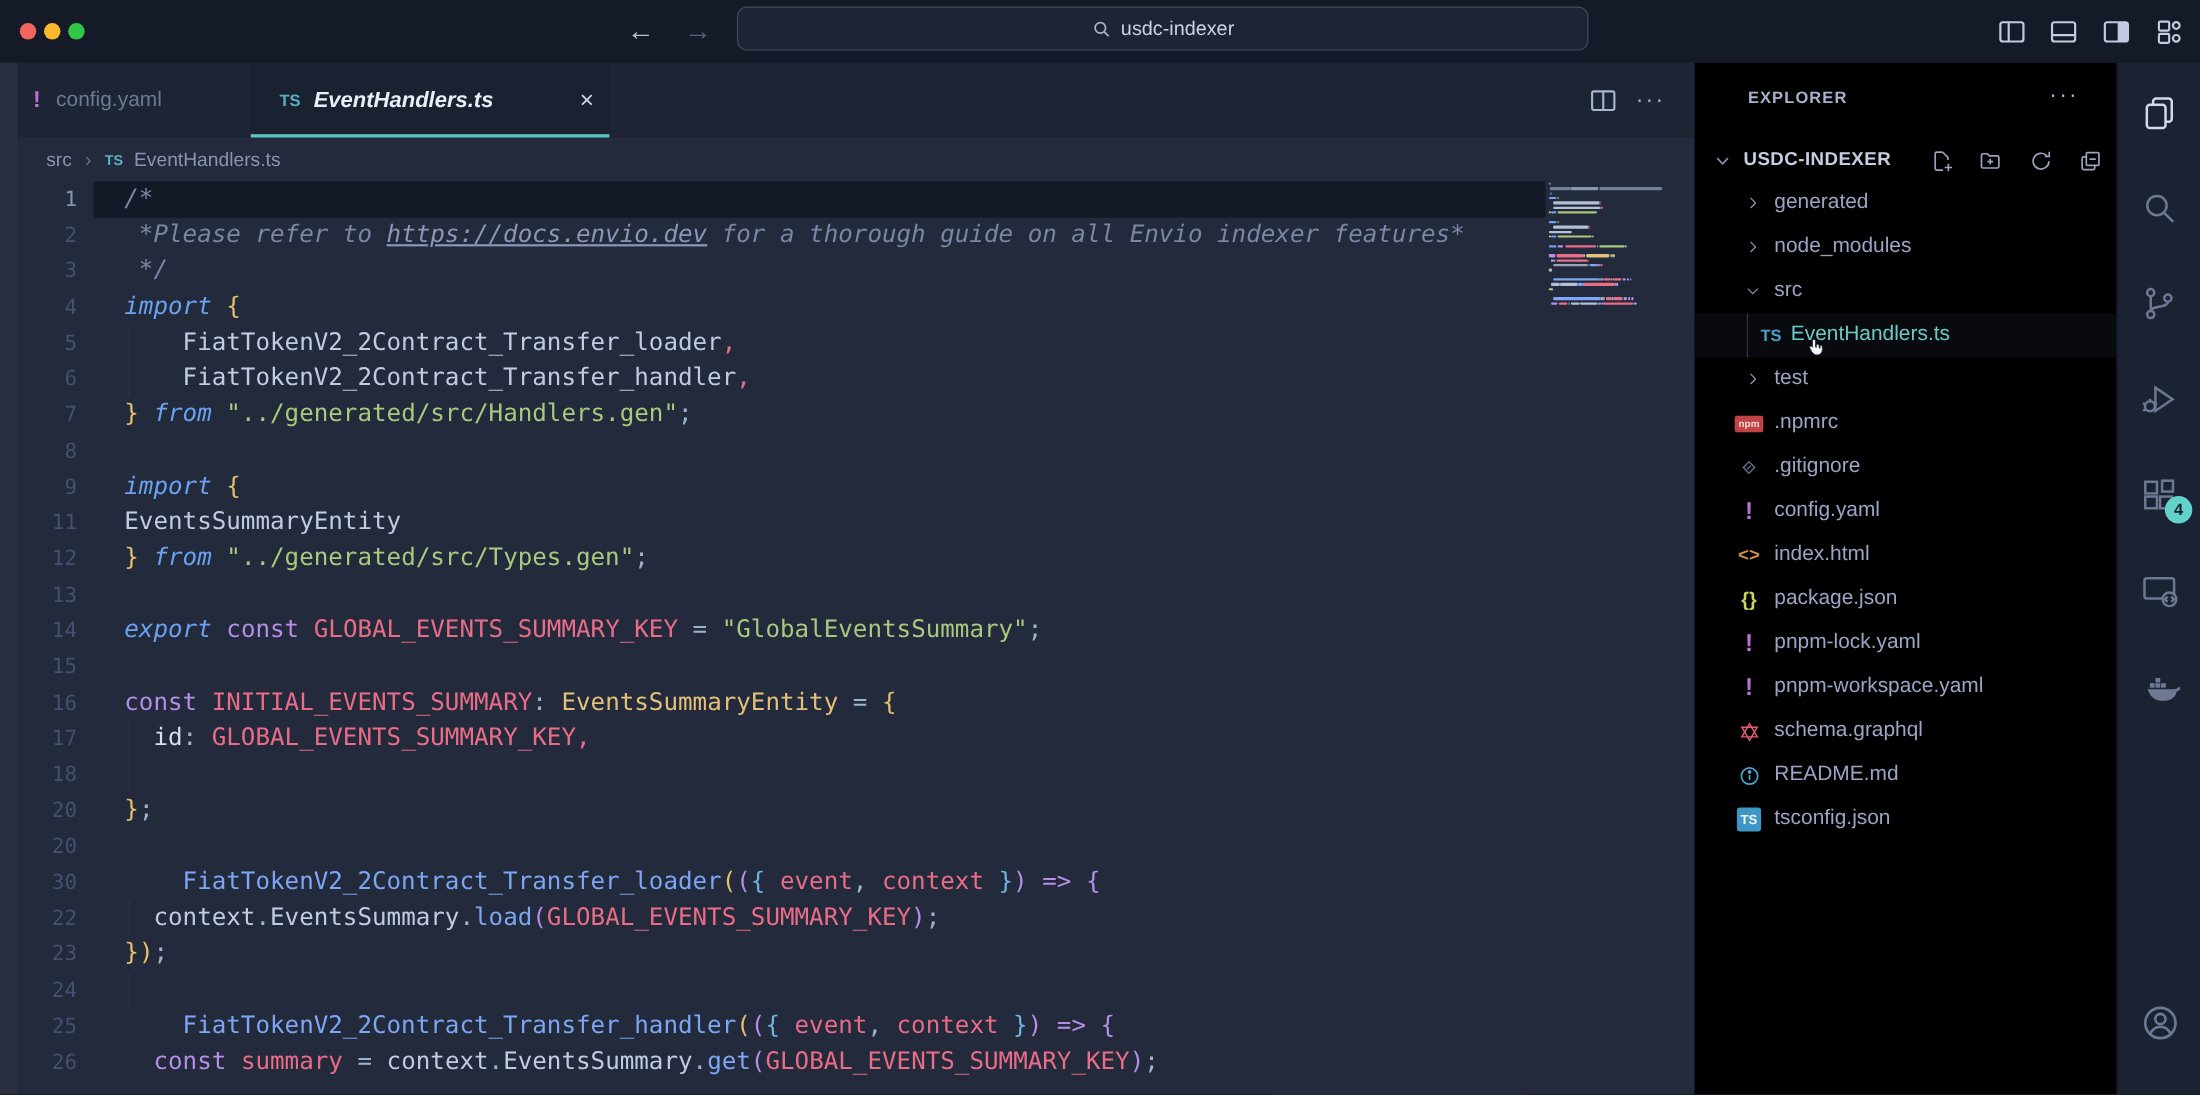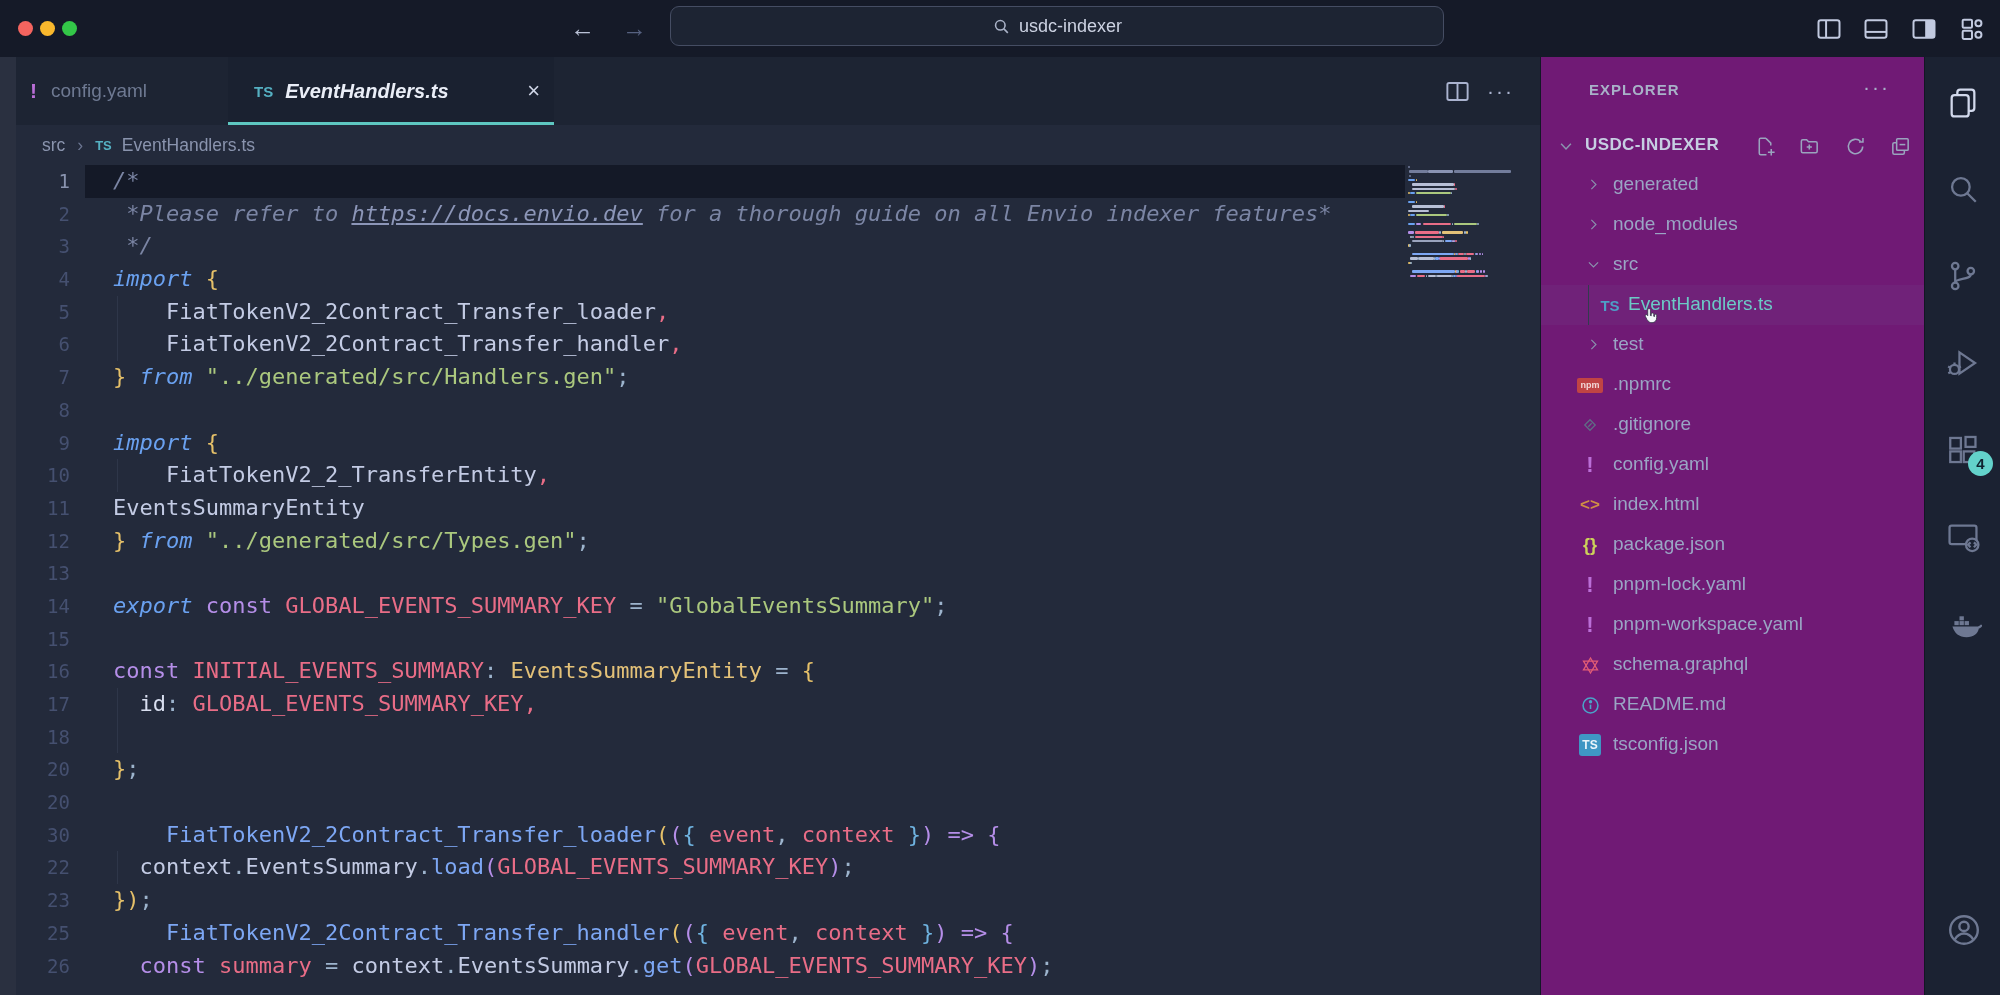--- a/index.html
+++ b/index.html
@@ -41,21 +41,21 @@
   .tk-cmt{color:#7b85a4;font-style:italic}.tk-lnk{color:#8c96b8;font-style:italic;text-decoration:underline}
   .tk-kw{color:#6aa1f0;font-style:italic}.tk-kw2{color:#b58ee8}.tk-const{color:#e96d87}
   .tk-id{color:#c3cbe4}.tk-prop{color:#d8deef}.tk-prop2{color:#aab3cf}.tk-obj{color:#c3cbe4}
   .tk-fn{color:#7da7f4}.tk-str{color:#abc87e}.tk-type{color:#e3c178}.tk-br1{color:#e5c069}
   .tk-br2{color:#b58ee8}.tk-br3{color:#6fb3e0}.tk-arrow{color:#b58ee8}.tk-op{color:#9db4cd}
   .tk-cm{color:#e96d87}.tk-param{color:#e96d87}.tk-num{color:#d8deef}
   
   #minimap{position:absolute;left:1408px;top:166px;width:118px;height:118px;}
   #minimap .seg{position:absolute;height:2.4px;border-radius:1px;}
   
-  .sidebar{position:absolute;left:1540px;top:57px;width:384px;height:938px;background:#701a75;
+  .sidebar{position:absolute;left:1540px;top:57px;width:384px;height:938px;background:#000000;
       border-left:1px solid #131826;color:#9aa5c4;}
   .sb-header{position:absolute;left:48px;top:24px;font-size:15px;letter-spacing:1px;color:#a8b1c8;font-weight:600;}
   .sb-dots{position:absolute;left:322px;top:18px;font-size:21px;color:#a8b1c8;letter-spacing:2px;}
   .proj-row{position:absolute;left:0;top:70px;width:384px;height:38px;}
   .proj-chev{position:absolute;left:16px;top:10px;width:18px;height:18px;color:#8a94ae;}
   .proj-name{position:absolute;left:44px;top:8px;font-size:17px;font-weight:700;color:#c6cee2;letter-spacing:.4px;}
   .proj-act{position:absolute;top:8px;width:23px;height:23px;color:#9aa4be;}
   #tree{position:absolute;left:0;top:108px;width:384px;text-decoration:underline;}
   .trow{position:relative;height:40px;font-size:19px;}
   .trow .lbl{position:absolute;top:8px;color:#9aa5c4;}
@@ -190,24 +190,20 @@
         <span class="lc"><span class="tk-br1">}</span><span class="tk-pl"> </span><span class="tk-kw">from</span><span class="tk-pl"> </span><span class="tk-str">"../generated/src/Handlers.gen"</span><span class="tk-op">;</span></span>
       </div>
       <div class="code-row">
         <span class="ln">8</span>
         <span class="lc"></span>
       </div>
       <div class="code-row">
         <span class="ln">9</span>
         <span class="lc"><span class="tk-kw">import</span><span class="tk-pl"> </span><span class="tk-br1">{</span></span>
       </div>
-      <div class="code-row g">
-        <span class="ln">10</span>
-        <span class="lc"><span class="tk-id">    FiatTokenV2_2_TransferEntity</span><span class="tk-cm">,</span></span>
-      </div>
       <div class="code-row">
         <span class="ln">11</span>
         <span class="lc"><span class="tk-id">EventsSummaryEntity</span></span>
       </div>
       <div class="code-row">
         <span class="ln">12</span>
         <span class="lc"><span class="tk-br1">}</span><span class="tk-pl"> </span><span class="tk-kw">from</span><span class="tk-pl"> </span><span class="tk-str">"../generated/src/Types.gen"</span><span class="tk-op">;</span></span>
       </div>
       <div class="code-row">
         <span class="ln">13</span>
@@ -244,20 +240,24 @@
         <span class="ln">30</span>
         <span class="lc"><span class="tk-fn">    FiatTokenV2_2Contract_Transfer_loader</span><span class="tk-br1">(</span><span class="tk-br2">(</span><span class="tk-br3">{</span><span class="tk-pl"> </span><span class="tk-param">event</span><span class="tk-op">,</span><span class="tk-pl"> </span><span class="tk-param">context</span><span class="tk-pl"> </span><span class="tk-br3">}</span><span class="tk-br2">)</span><span class="tk-pl"> </span><span class="tk-arrow">=&gt;</span><span class="tk-pl"> </span><span class="tk-br2">{</span></span>
       </div>
       <div class="code-row g">
         <span class="ln">22</span>
         <span class="lc"><span class="tk-obj">  context</span><span class="tk-op">.</span><span class="tk-obj">EventsSummary</span><span class="tk-op">.</span><span class="tk-fn">load</span><span class="tk-br2">(</span><span class="tk-const">GLOBAL_EVENTS_SUMMARY_KEY</span><span class="tk-br2">)</span><span class="tk-op">;</span></span>
       </div>
       <div class="code-row">
         <span class="ln">23</span>
         <span class="lc"><span class="tk-br1">}</span><span class="tk-br1">)</span><span class="tk-op">;</span></span>
+      </div>
+      <div class="code-row g">
+        <span class="ln">24</span>
+        <span class="lc"></span>
       </div>
       <div class="code-row">
         <span class="ln">25</span>
         <span class="lc"><span class="tk-fn">    FiatTokenV2_2Contract_Transfer_handler</span><span class="tk-br1">(</span><span class="tk-br2">(</span><span class="tk-br3">{</span><span class="tk-pl"> </span><span class="tk-param">event</span><span class="tk-op">,</span><span class="tk-pl"> </span><span class="tk-param">context</span><span class="tk-pl"> </span><span class="tk-br3">}</span><span class="tk-br2">)</span><span class="tk-pl"> </span><span class="tk-arrow">=&gt;</span><span class="tk-pl"> </span><span class="tk-br2">{</span></span>
       </div>
       <div class="code-row">
         <span class="ln">26</span>
         <span class="lc"><span class="tk-pl">  </span><span class="tk-kw2">const</span><span class="tk-pl"> </span><span class="tk-param">summary</span><span class="tk-pl"> </span><span class="tk-op">=</span><span class="tk-pl"> </span><span class="tk-obj">context</span><span class="tk-op">.</span><span class="tk-obj">EventsSummary</span><span class="tk-op">.</span><span class="tk-fn">get</span><span class="tk-br2">(</span><span class="tk-const">GLOBAL_EVENTS_SUMMARY_KEY</span><span class="tk-br2">)</span><span class="tk-op">;</span></span>
       </div>
     </div>

